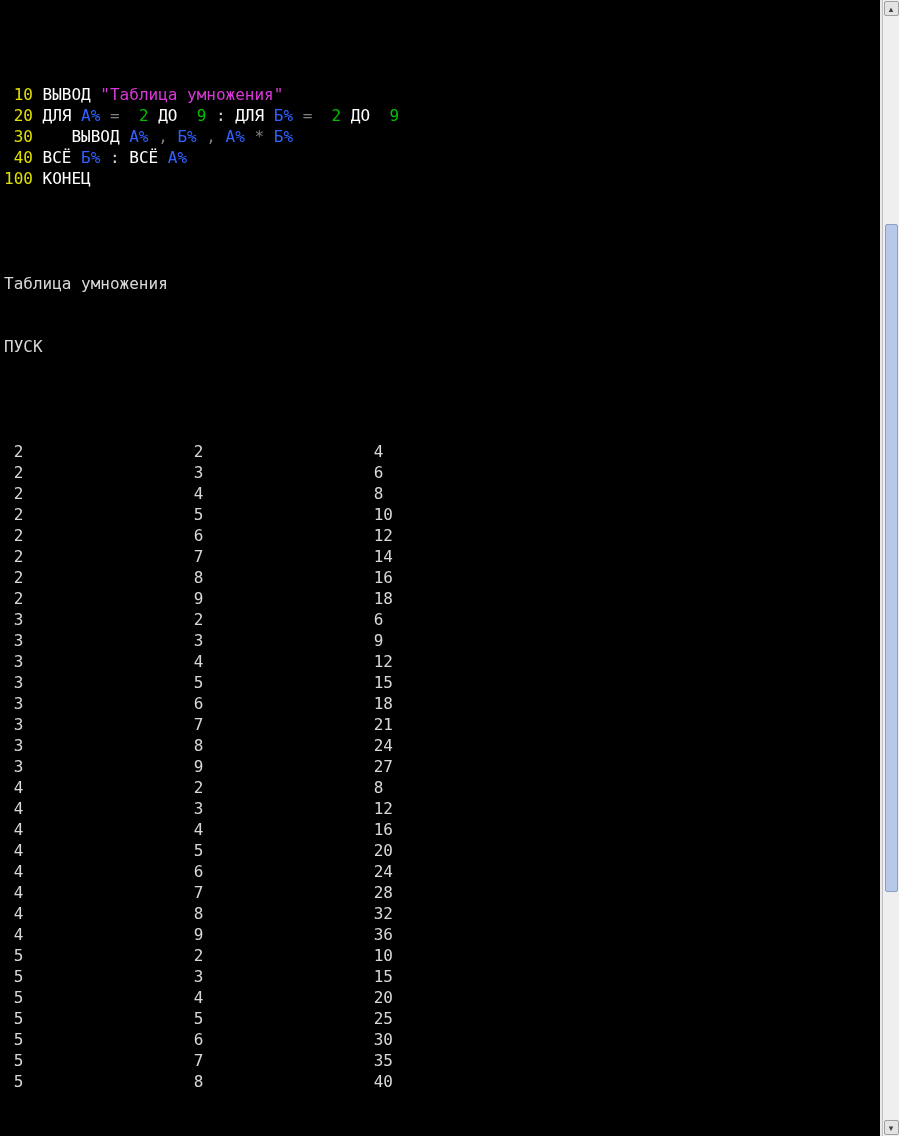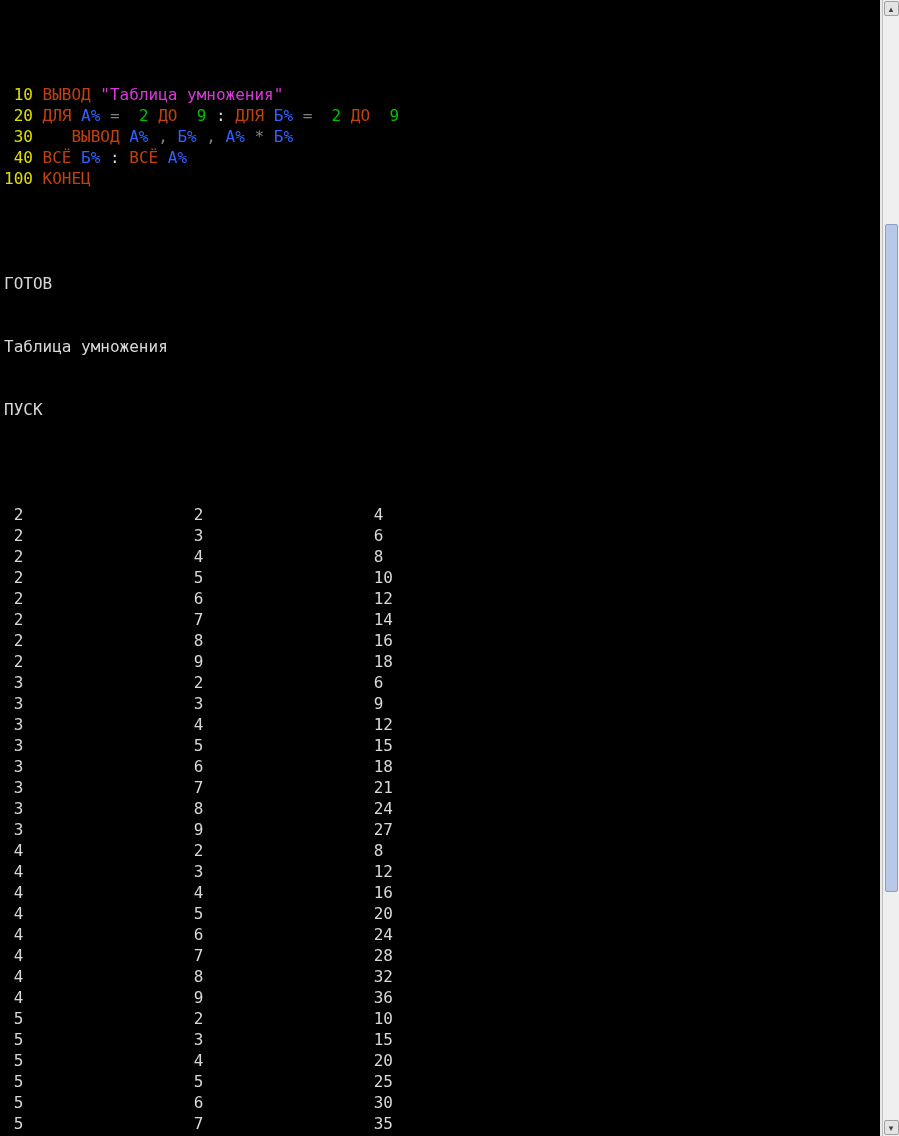--- a/index.html
+++ b/index.html
@@ -26,21 +26,21 @@
     font-family: "DejaVu Sans Mono", Menlo, Consolas, monospace;
     font-size: 16px;
     line-height: 21px;
     color: #d0d0d0;
     white-space: pre;
     padding-left: 4px;
     box-sizing: border-box;
     overflow: hidden;
   }
   .lineno { color: #e0e000; }
-  .kw     { color: #c2410c; }
+  .kw     { color: #ffffff; }
   .str    { color: #d838d8; }
   .var    { color: #3060ff; }
   .num    { color: #00c000; }
   .op     { color: #808080; }
   .plain  { color: #d8d8d8; }
 
   
   .scrollbar {
     position: absolute;
     top: 0;
@@ -91,21 +91,20 @@
 </head>
 <body>
 
 <div class="viewport">
   <div class="terminal">
 
     
     <div id="code-lines"><div class="row"><span class="lineno"> 10</span><span class="kw"> ВЫВОД </span><span class="str">"Таблица умножения"</span></div><div class="row"><span class="lineno"> 20</span><span class="kw"> ДЛЯ </span><span class="var">А%</span><span class="op"> =  </span><span class="num">2</span><span class="kw"> ДО  </span><span class="num">9</span><span class="plain"> : </span><span class="kw">ДЛЯ </span><span class="var">Б%</span><span class="op"> =  </span><span class="num">2</span><span class="kw"> ДО  </span><span class="num">9</span></div><div class="row"><span class="lineno"> 30</span><span class="kw">    ВЫВОД </span><span class="var">А%</span><span class="op"> , </span><span class="var">Б%</span><span class="op"> , </span><span class="var">А%</span><span class="op"> * </span><span class="var">Б%</span></div><div class="row"><span class="lineno"> 40</span><span class="kw"> ВСЁ </span><span class="var">Б%</span><span class="plain"> : </span><span class="kw">ВСЁ </span><span class="var">А%</span></div><div class="row"><span class="lineno">100</span><span class="kw"> КОНЕЦ</span></div></div>
 
     
-    <div class="plain">ГОТОВ</div>
     <div class="plain">Таблица умножения</div>
     <div class="plain">ПУСК</div>
 
     
     <div id="table-lines"><div class="row plain"><span class="cell c1"> 2</span><span class="cell c2"> 2</span><span class="cell c3"> 4</span></div><div class="row plain"><span class="cell c1"> 2</span><span class="cell c2"> 3</span><span class="cell c3"> 6</span></div><div class="row plain"><span class="cell c1"> 2</span><span class="cell c2"> 4</span><span class="cell c3"> 8</span></div><div class="row plain"><span class="cell c1"> 2</span><span class="cell c2"> 5</span><span class="cell c3"> 10</span></div><div class="row plain"><span class="cell c1"> 2</span><span class="cell c2"> 6</span><span class="cell c3"> 12</span></div><div class="row plain"><span class="cell c1"> 2</span><span class="cell c2"> 7</span><span class="cell c3"> 14</span></div><div class="row plain"><span class="cell c1"> 2</span><span class="cell c2"> 8</span><span class="cell c3"> 16</span></div><div class="row plain"><span class="cell c1"> 2</span><span class="cell c2"> 9</span><span class="cell c3"> 18</span></div><div class="row plain"><span class="cell c1"> 3</span><span class="cell c2"> 2</span><span class="cell c3"> 6</span></div><div class="row plain"><span class="cell c1"> 3</span><span class="cell c2"> 3</span><span class="cell c3"> 9</span></div><div class="row plain"><span class="cell c1"> 3</span><span class="cell c2"> 4</span><span class="cell c3"> 12</span></div><div class="row plain"><span class="cell c1"> 3</span><span class="cell c2"> 5</span><span class="cell c3"> 15</span></div><div class="row plain"><span class="cell c1"> 3</span><span class="cell c2"> 6</span><span class="cell c3"> 18</span></div><div class="row plain"><span class="cell c1"> 3</span><span class="cell c2"> 7</span><span class="cell c3"> 21</span></div><div class="row plain"><span class="cell c1"> 3</span><span class="cell c2"> 8</span><span class="cell c3"> 24</span></div><div class="row plain"><span class="cell c1"> 3</span><span class="cell c2"> 9</span><span class="cell c3"> 27</span></div><div class="row plain"><span class="cell c1"> 4</span><span class="cell c2"> 2</span><span class="cell c3"> 8</span></div><div class="row plain"><span class="cell c1"> 4</span><span class="cell c2"> 3</span><span class="cell c3"> 12</span></div><div class="row plain"><span class="cell c1"> 4</span><span class="cell c2"> 4</span><span class="cell c3"> 16</span></div><div class="row plain"><span class="cell c1"> 4</span><span class="cell c2"> 5</span><span class="cell c3"> 20</span></div><div class="row plain"><span class="cell c1"> 4</span><span class="cell c2"> 6</span><span class="cell c3"> 24</span></div><div class="row plain"><span class="cell c1"> 4</span><span class="cell c2"> 7</span><span class="cell c3"> 28</span></div><div class="row plain"><span class="cell c1"> 4</span><span class="cell c2"> 8</span><span class="cell c3"> 32</span></div><div class="row plain"><span class="cell c1"> 4</span><span class="cell c2"> 9</span><span class="cell c3"> 36</span></div><div class="row plain"><span class="cell c1"> 5</span><span class="cell c2"> 2</span><span class="cell c3"> 10</span></div><div class="row plain"><span class="cell c1"> 5</span><span class="cell c2"> 3</span><span class="cell c3"> 15</span></div><div class="row plain"><span class="cell c1"> 5</span><span class="cell c2"> 4</span><span class="cell c3"> 20</span></div><div class="row plain"><span class="cell c1"> 5</span><span class="cell c2"> 5</span><span class="cell c3"> 25</span></div><div class="row plain"><span class="cell c1"> 5</span><span class="cell c2"> 6</span><span class="cell c3"> 30</span></div><div class="row plain"><span class="cell c1"> 5</span><span class="cell c2"> 7</span><span class="cell c3"> 35</span></div><div class="row plain"><span class="cell c1"> 5</span><span class="cell c2"> 8</span><span class="cell c3"> 40</span></div></div>
   </div>
 
   <div class="scrollbar">
     <div class="sb-btn">
       <span>▴</span>

